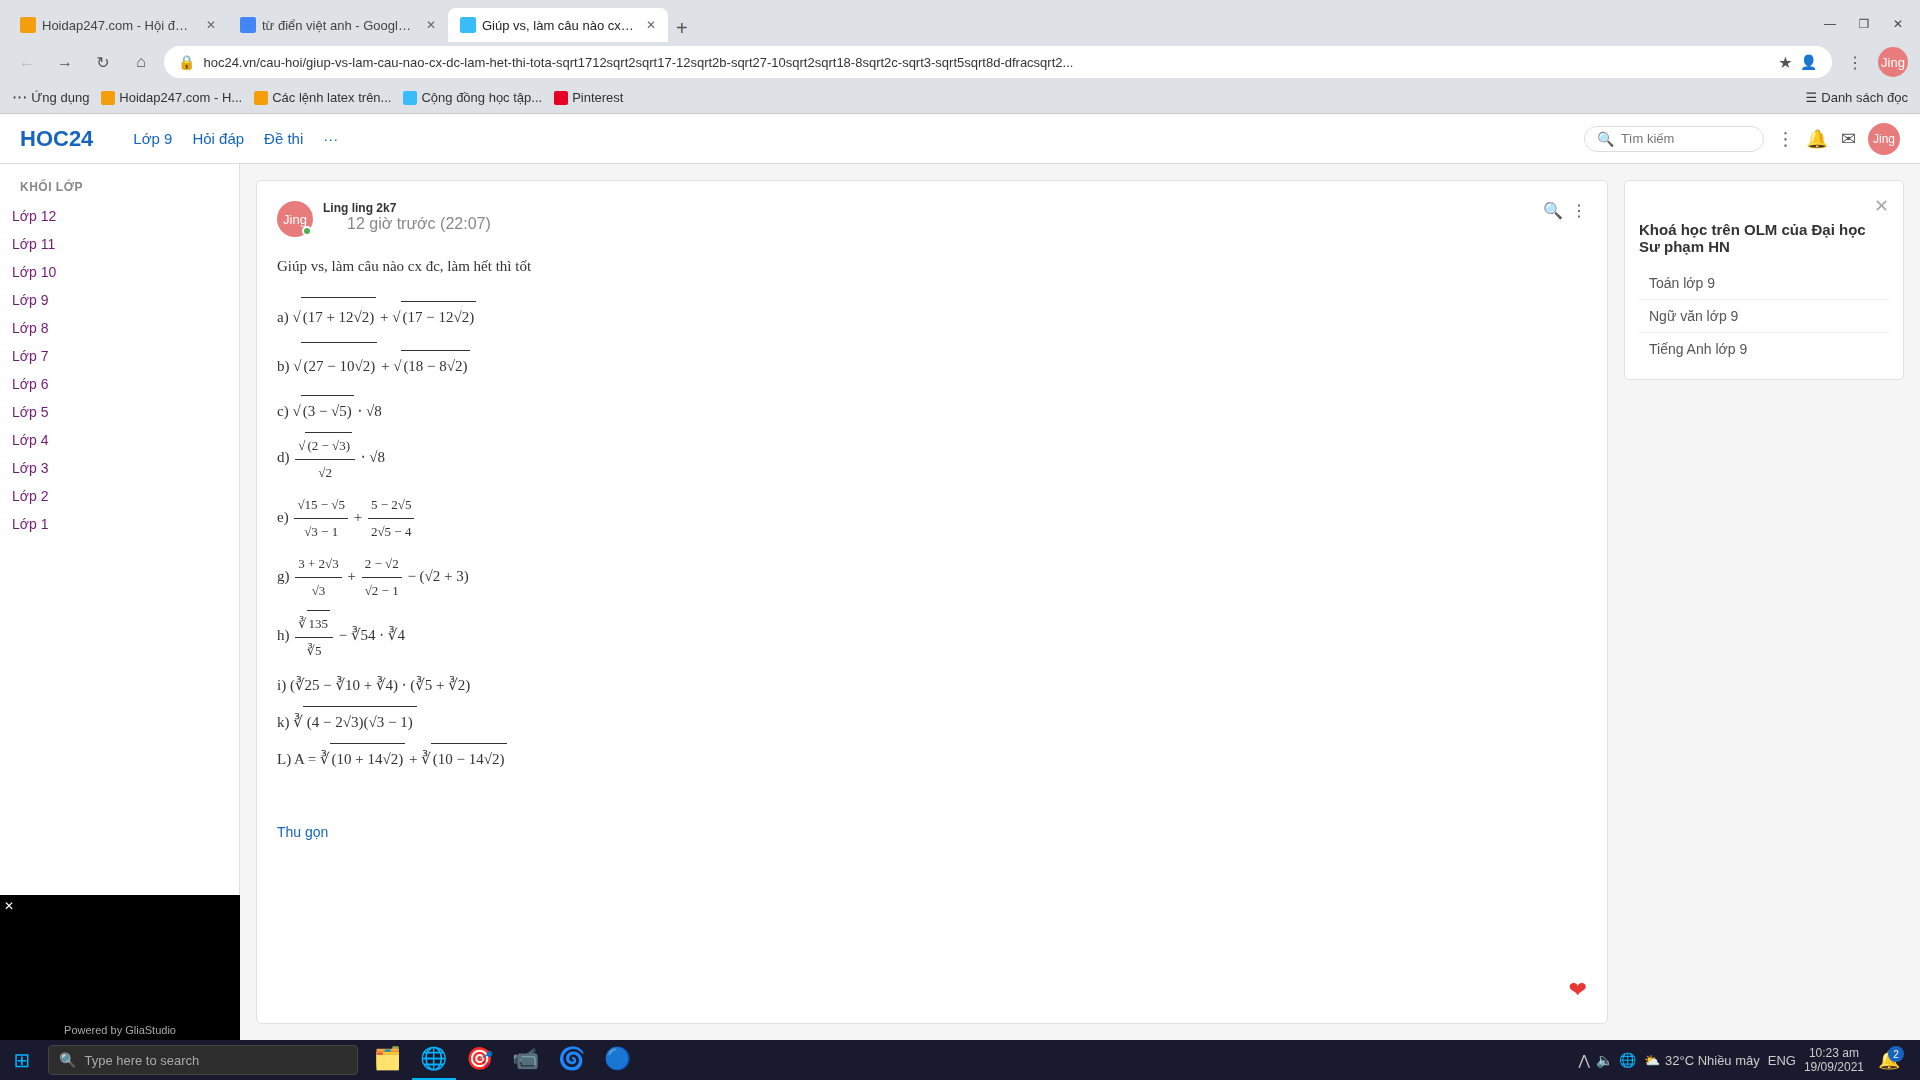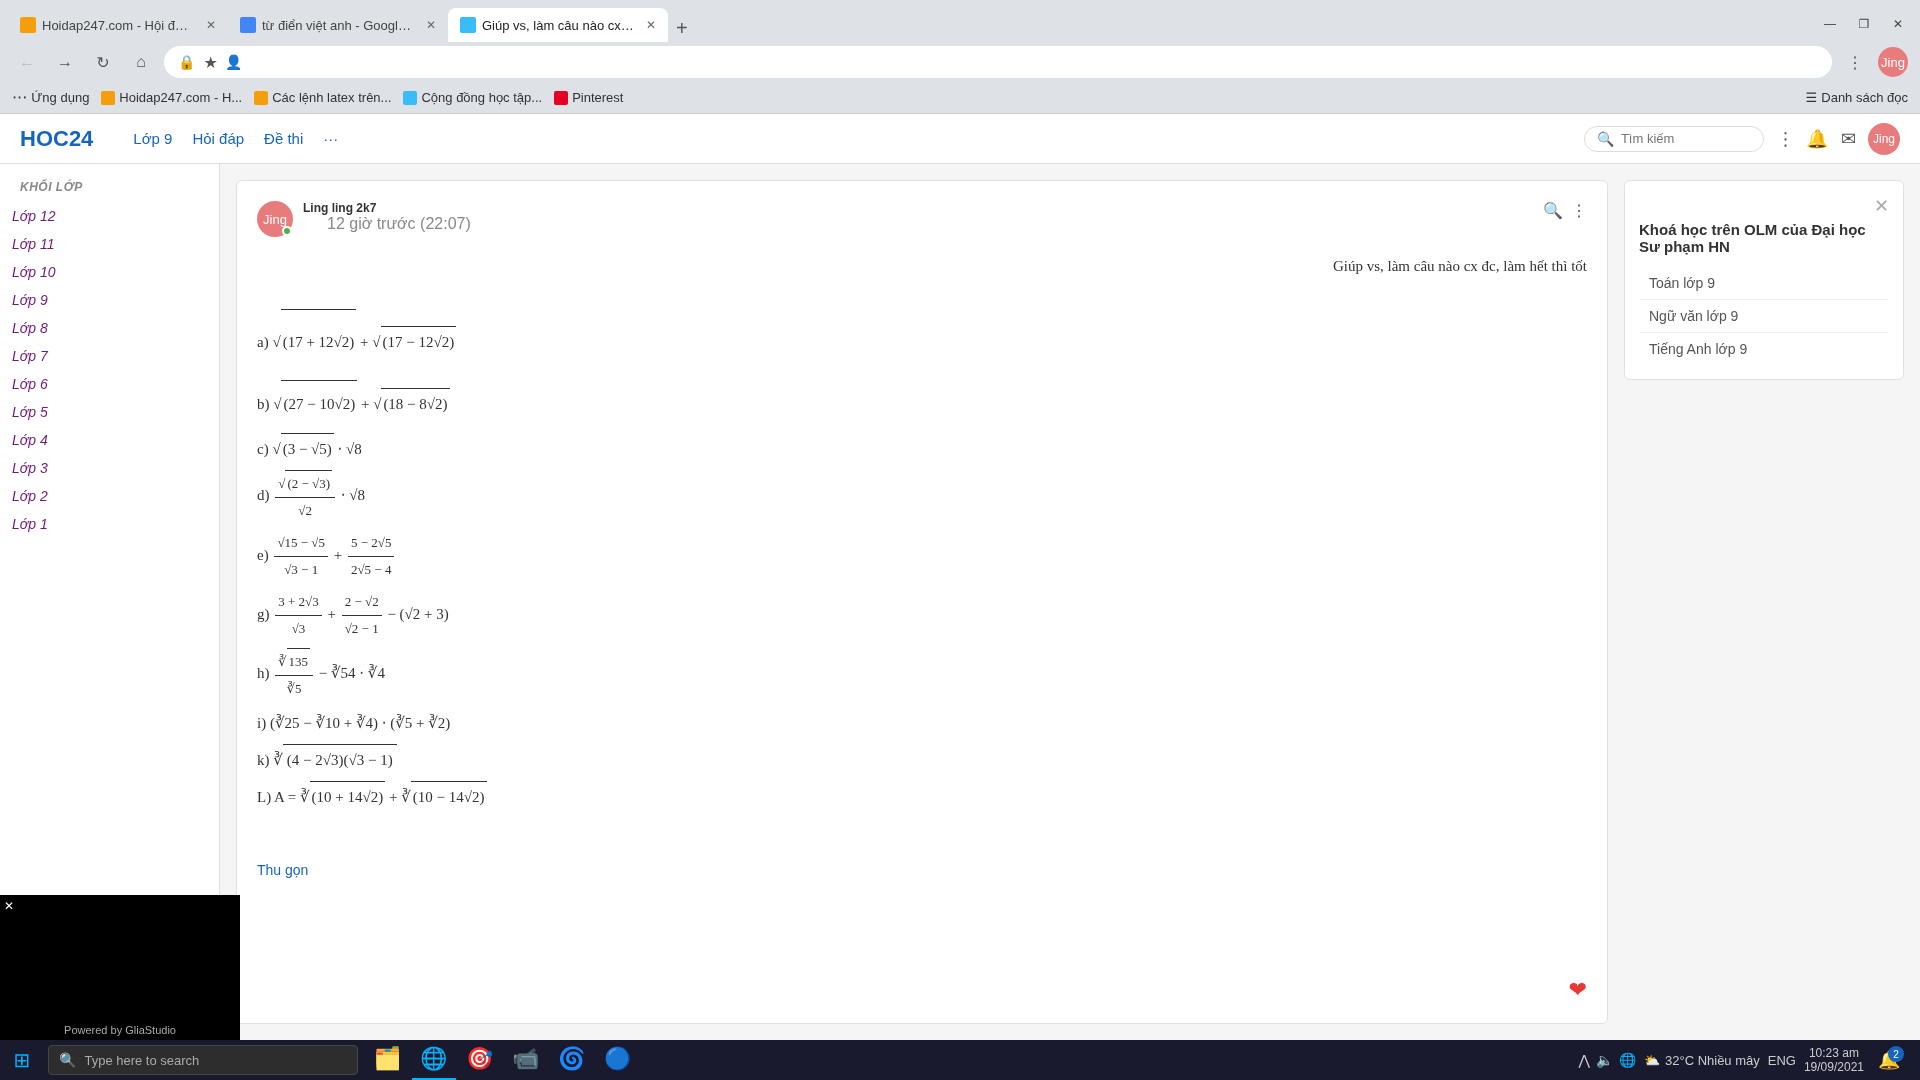--- a/index.html
+++ b/index.html
@@ -40,40 +40,40 @@
     .site-header-right { margin-left: auto; display: flex; align-items: center; gap: 12px; }
     .search-bar-header { display: flex; align-items: center; border: 1px solid #ddd; border-radius: 20px; padding: 4px 12px; gap: 6px; width: 180px; }
     .search-bar-header input { border: none; outline: none; font-size: 13px; width: 130px; }
     .header-icon-btn { color: #555; cursor: pointer; font-size: 18px; }
     .user-avatar { width: 32px; height: 32px; border-radius: 50%; background: #e87c7c; display: flex; align-items: center; justify-content: center; font-size: 12px; color: white; cursor: pointer; }
 
     
     .main-layout { display: flex; height: calc(100% - 50px); }
 
     
-    .sidebar { width: 220px; background: #fff; border-right: 1px solid #e0e0e0; padding: 16px 0; flex-shrink: 0; font-style: italic; }
+    .sidebar { width: 240px; background: #fff; border-right: 1px solid #e0e0e0; padding: 16px 0; flex-shrink: 0; }
     .sidebar-title { font-size: 12px; font-weight: bold; color: #888; padding: 0 20px 8px; letter-spacing: 0.5px; }
     .sidebar-item { padding: 6px 12px; cursor: pointer; font-size: 14px; color: #701a75; }
 
     
     .content-area { flex: 1; overflow-y: auto; padding: 16px; background: #f5f5f5; display: flex; gap: 16px; }
 
     
     .question-card { background: #fff; border-radius: 6px; border: 1px solid #e0e0e0; padding: 20px; flex: 1; min-width: 0; }
     .question-header { display: flex; align-items: flex-start; gap: 10px; margin-bottom: 14px; }
     .question-avatar { width: 36px; height: 36px; border-radius: 50%; background: #e87c7c; flex-shrink: 0; display: flex; align-items: center; justify-content: center; font-size: 13px; color: white; position: relative; }
     .online-dot { width: 10px; height: 10px; border-radius: 50%; background: #4caf50; border: 2px solid #fff; position: absolute; bottom: 1px; right: 1px; }
     .question-meta { flex: 1; }
     .question-author { font-weight: bold; font-size: 12px; color: #333; }
     .question-time { font-size: 16px; color: #888; margin-left: 24px; }
     .question-actions { display: flex; gap: 8px; align-items: center; }
     .question-action-btn { color: #555; cursor: pointer; font-size: 16px; }
 
     .question-body { font-size: 15px; color: #333; line-height: 1.7; }
-    .question-intro { margin-bottom: 28px; text-align: right; }
+    .question-intro { margin-bottom: 16px; }
     .math-block { margin: 6px 0; font-size: 15px; }
 
     
     .right-sidebar { width: 280px; flex-shrink: 0; }
     .olm-card { background: #fff; border: 1px solid #e0e0e0; border-radius: 6px; padding: 14px; margin-bottom: 12px; }
     .olm-title { font-size: 15px; font-weight: bold; color: #333; margin-bottom: 12px; }
     .olm-item { padding: 8px 10px; font-size: 14px; color: #555; border-bottom: 1px solid #f0f0f0; cursor: pointer; }
     .olm-item:last-child { border-bottom: none; }
 
     
@@ -147,20 +147,21 @@
     </div>
   </div>
 
   <div class="address-bar">
     <div class="nav-btn disabled">←</div>
     <div class="nav-btn">→</div>
     <div class="nav-btn">↻</div>
     <div class="nav-btn">⌂</div>
     <div class="url-bar">
       <span class="lock-icon">🔒</span>
+      <span class="url-text">hoc24.vn/cau-hoi/giup-vs-lam-cau-nao-cx-dc-lam-het-thi-tota-sqrt1712sqrt2sqrt17-12sqrt2b-sqrt27-10sqrt2sqrt18-8sqrt2c-sqrt3-sqrt5sqrt8d-dfracsqrt2...</span>
       <div class="url-actions">
         <span class="url-action-btn">★</span>
         <span class="url-action-btn" style="font-size:14px;">👤</span>
       </div>
     </div>
     <div class="nav-btn">⋮</div>
     <div class="profile-btn">Jing</div>
   </div>
 
   <div class="bookmarks-bar">
@@ -246,21 +247,21 @@
           <div class="question-actions">
             <span class="question-action-btn">🔍</span>
             <span class="question-action-btn">⋮</span>
           </div>
         </div>
 
         <div class="question-body math">
           <p class="question-intro">Giúp vs, làm câu nào cx đc, làm hết thì tốt</p>
 
           <div class="math-block">
-            a) √<span style="border-top:1.5px solid #333; display:inline-block; padding:17px 2px;">(17 + 12√2)</span> + √<span style="border-top:1.5px solid #333; display:inline-block; padding:0 2px;">(17 − 12√2)</span>
+            a) √<span style="border-top:1.5px solid #333; display:inline-block; padding:4px 2px;">(17 + 12√2)</span> + √<span style="border-top:1.5px solid #333; display:inline-block; padding:0 2px;">(17 − 12√2)</span>
           </div>
 
           <div class="math-block">
             b) √<span style="border-top:1.5px solid #333; display:inline-block; padding:8px 2px;">(27 − 10√2)</span> + √<span style="border-top:1.5px solid #333; display:inline-block; padding:0 2px;">(18 − 8√2)</span>
           </div>
 
           <div class="math-block">
             c) √<span style="border-top:1.5px solid #333; display:inline-block; padding:0 2px;">(3 − √5)</span> ⋅ √8
           </div>
 

